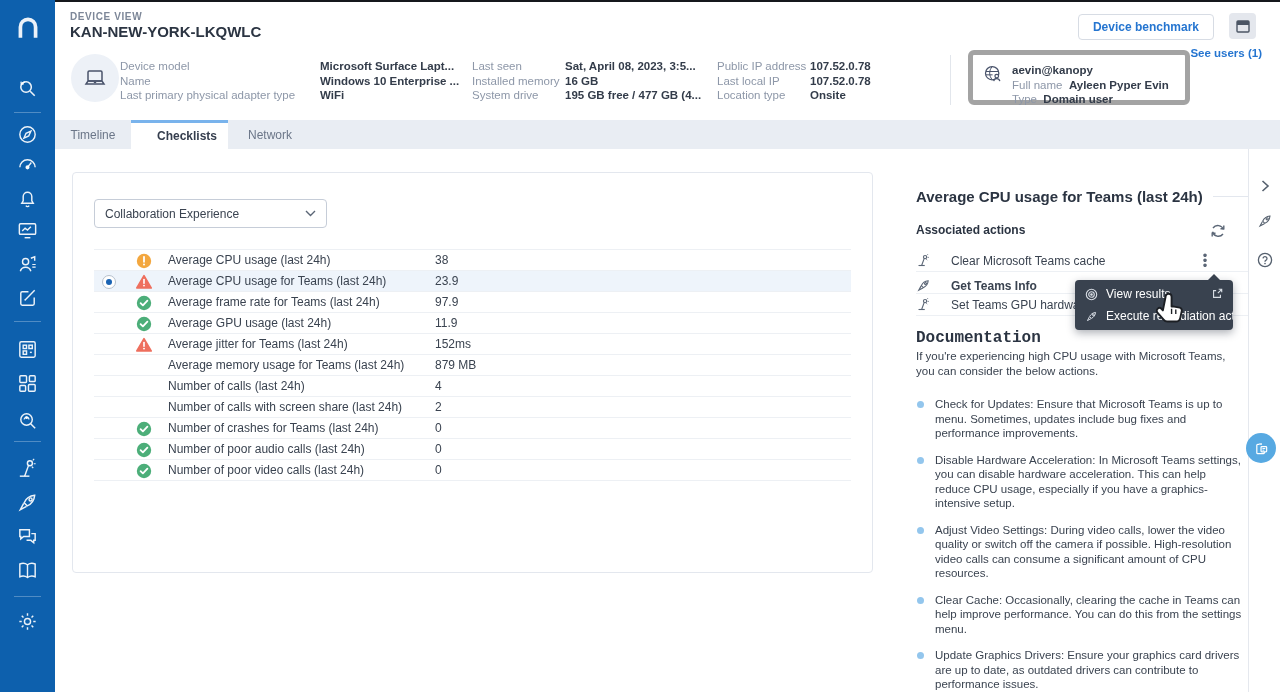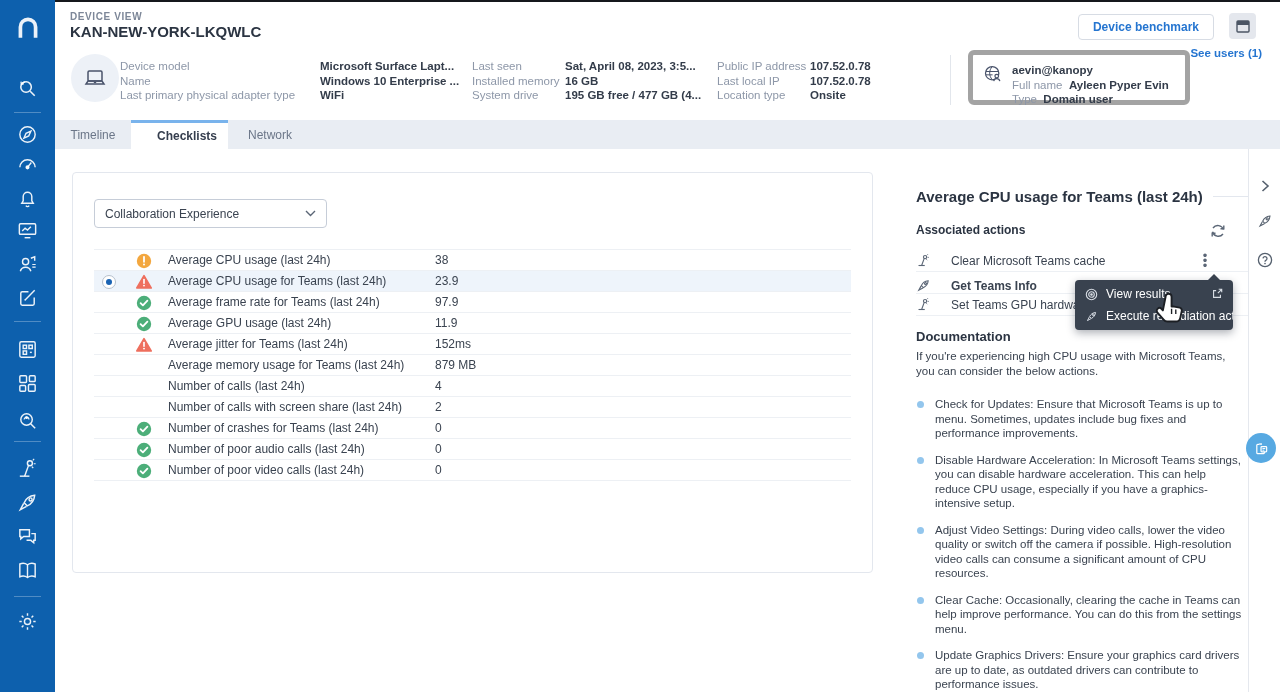--- a/index.html
+++ b/index.html
@@ -83,21 +83,21 @@
   
   #popup { left:1075px; top:280px; width:158px; background:#39424f; border-radius:4px; padding:3px 0;
     box-shadow:0 3px 8px rgba(20,30,45,.35); z-index:8; }
   #popup::before { content:""; position:absolute; top:-6px; right:13px; border-left:6px solid transparent;
     border-right:6px solid transparent; border-bottom:6px solid #39424f; }
   .mitem { height:22px; display:flex; align-items:center; gap:8px; padding:0 10px; color:#fff; font-size:12px;
     white-space:nowrap; overflow:hidden; cursor:pointer; }
   .mitem svg { flex:none; color:#d8dde4; }
 
   
-  .doc-h { left:916px; top:329px; font-size:13px; font-weight:bold; color:#2b3442; }
+  .doc-h { left:916px; top:329px; font-size:16px; font-weight:bold; color:#2b3442;font-family:Liberation Mono, monospace; }
   #docbody { left:916px; top:349px; width:326px; font-size:11.5px; line-height:14.5px; color:#3a4350; }
   .bullets { margin-top:19px; display:flex; flex-direction:column; gap:12px; }
   .bitem { position:relative; padding-left:19px; }
   .bitem::before { content:""; position:absolute; left:1px; top:4px; width:7px; height:7px; border-radius:50%; background:#93c6ed; }
 
   
   #rail { left:1248px; top:149px; width:32px; height:543px; border-left:1px solid #e5e8ee; background:#fff; }
   .rail-ic { position:absolute; left:8px; width:16px; height:16px; color:#55606e; cursor:pointer; }
   .blue-fab { position:absolute; left:-3px; top:284px; width:30px; height:30px; border-radius:50%;
     background:#57a9e2; color:#fff; display:flex; align-items:center; justify-content:center; cursor:pointer; z-index:6; }

